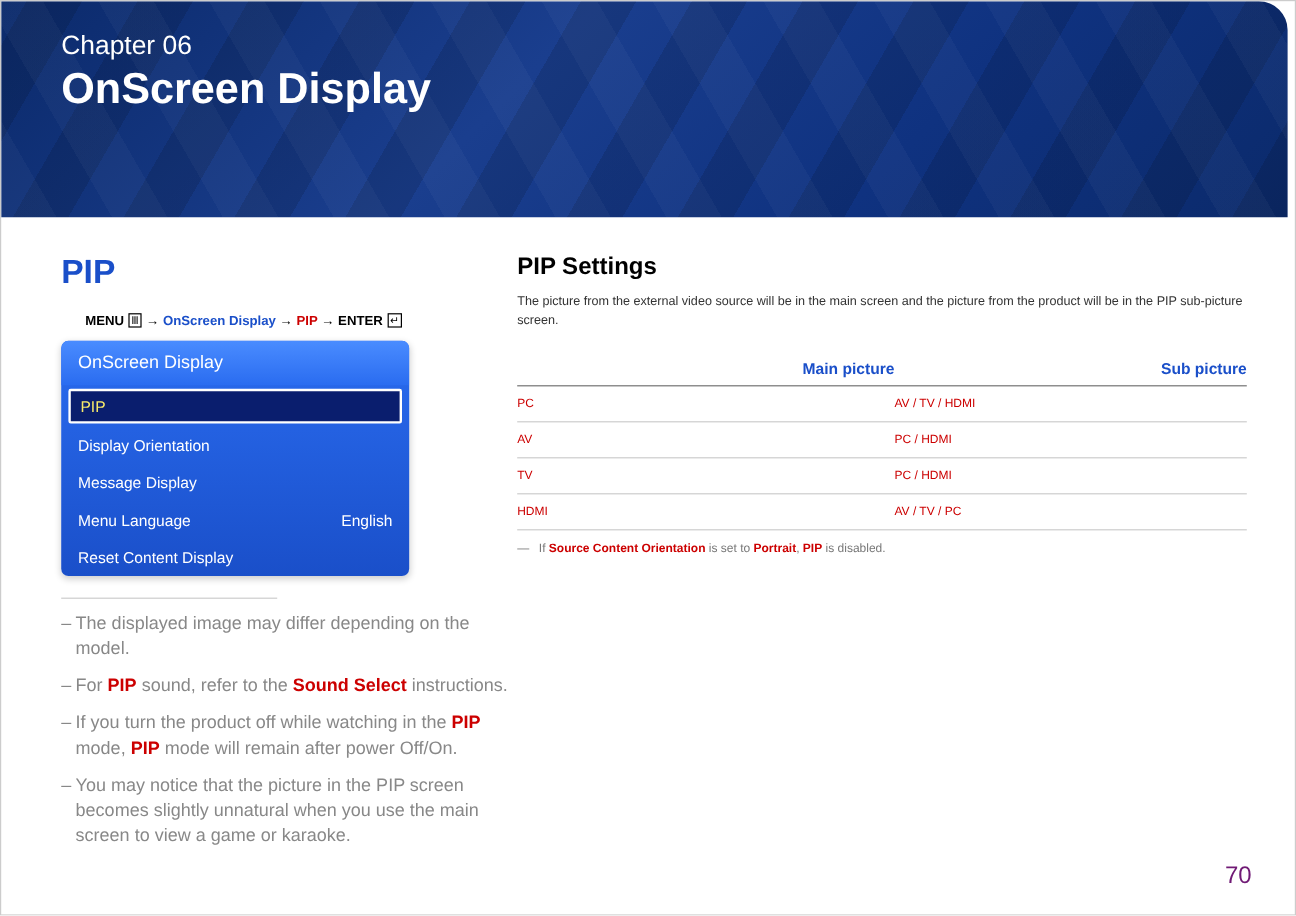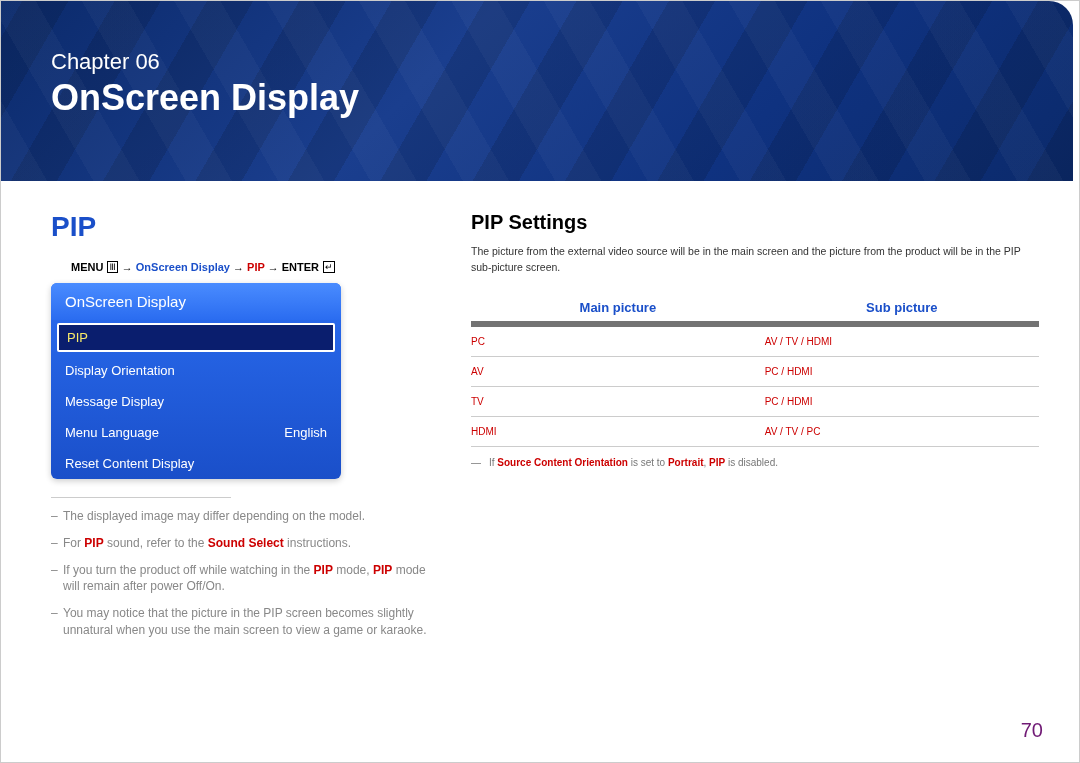--- a/index.html
+++ b/index.html
@@ -27,29 +27,28 @@
     margin: 0 6px 0 0;
   }
   .banner-cubes {
     position: absolute; inset:0;
     background:
       repeating-linear-gradient(60deg, rgba(255,255,255,0.03) 0 40px, transparent 40px 80px),
       repeating-linear-gradient(-60deg, rgba(0,0,0,0.12) 0 40px, transparent 40px 80px);
   }
   .banner-text {
     position: relative;
-    padding: 48px 0 0 50px;
+    padding: 24px 0 0 50px;
     color: #fff;
   }
   .chapter-label { font-size: 22px; font-weight: 500; }
   .chapter-title { font-size: 36px; font-weight: 600; margin-top: 2px; }
   .content {
     display: flex;
     padding: 30px 40px 0 50px;
-    gap: 40px;
   }
   .left-col { width: 380px; flex-shrink: 0; }
   .right-col { flex: 1; }
   .h1-pip { color: #1a4fc9; font-size: 28px; font-weight: 700; margin-bottom: 18px; }
   .breadcrumb {
     font-size: 11px; font-weight: 700; margin-bottom: 10px; margin-left: 20px;
   }
   .breadcrumb .icon {
     display: inline-block; border: 1px solid #000; font-size: 9px; padding: 0 1px; margin: 0 1px;
     font-weight: 400; vertical-align: 1px;
@@ -78,30 +77,30 @@
   }
   .menu-item.selected {
     background: #0a1e6e;
     color: #f7e96a;
     border: 2px solid #fff;
     margin: 3px 6px;
     padding: 5px 8px;
     border-radius: 2px;
   }
   .left-hr { margin: 18px 0 10px; border: none; border-top: 1px solid #ccc; width: 180px; }
-  .footnote-list { font-size: 12px; color: #888; }
+  .footnote-list { font-size: 15px; color: #888; }
   .footnote-list li { list-style: none; position: relative; padding-left: 12px; margin-bottom: 10px; line-height: 1.4; }
   .footnote-list li::before { content: "–"; position: absolute; left: 0; }
   .footnote-list .pip-b { color: #c00; font-weight: 700; }
   .h2-settings { font-size: 20px; font-weight: 600; margin-bottom: 10px; }
   .settings-desc { font-size: 10.5px; color: #333; line-height: 1.5; margin-bottom: 18px; }
   .table { width: 100%; border-collapse: collapse; }
   .table th {
-    text-align: center; font-size: 13px; color: #1a4fc9; font-weight: 600;
-    border-bottom: 6px solid #737373; padding: 6px 0;
+    text-align: right; font-size: 13px; color: #1a4fc9; font-weight: 600;
+    border-bottom: 1px solid #737373; padding: 6px 0;
   }
   .table td {
     color: #c00; font-size: 10px; font-weight: 400;
     border-bottom: 1px solid #ccc; padding: 9px 0;
   }
   .table-note {
     font-size: 10px; color: #777; margin-top: 10px; position: relative; padding-left: 18px;
   }
   .table-note::before { content: "―"; position: absolute; left: 0; top: 0; }
   .table-note b { color: #c00; font-weight: 700; }

